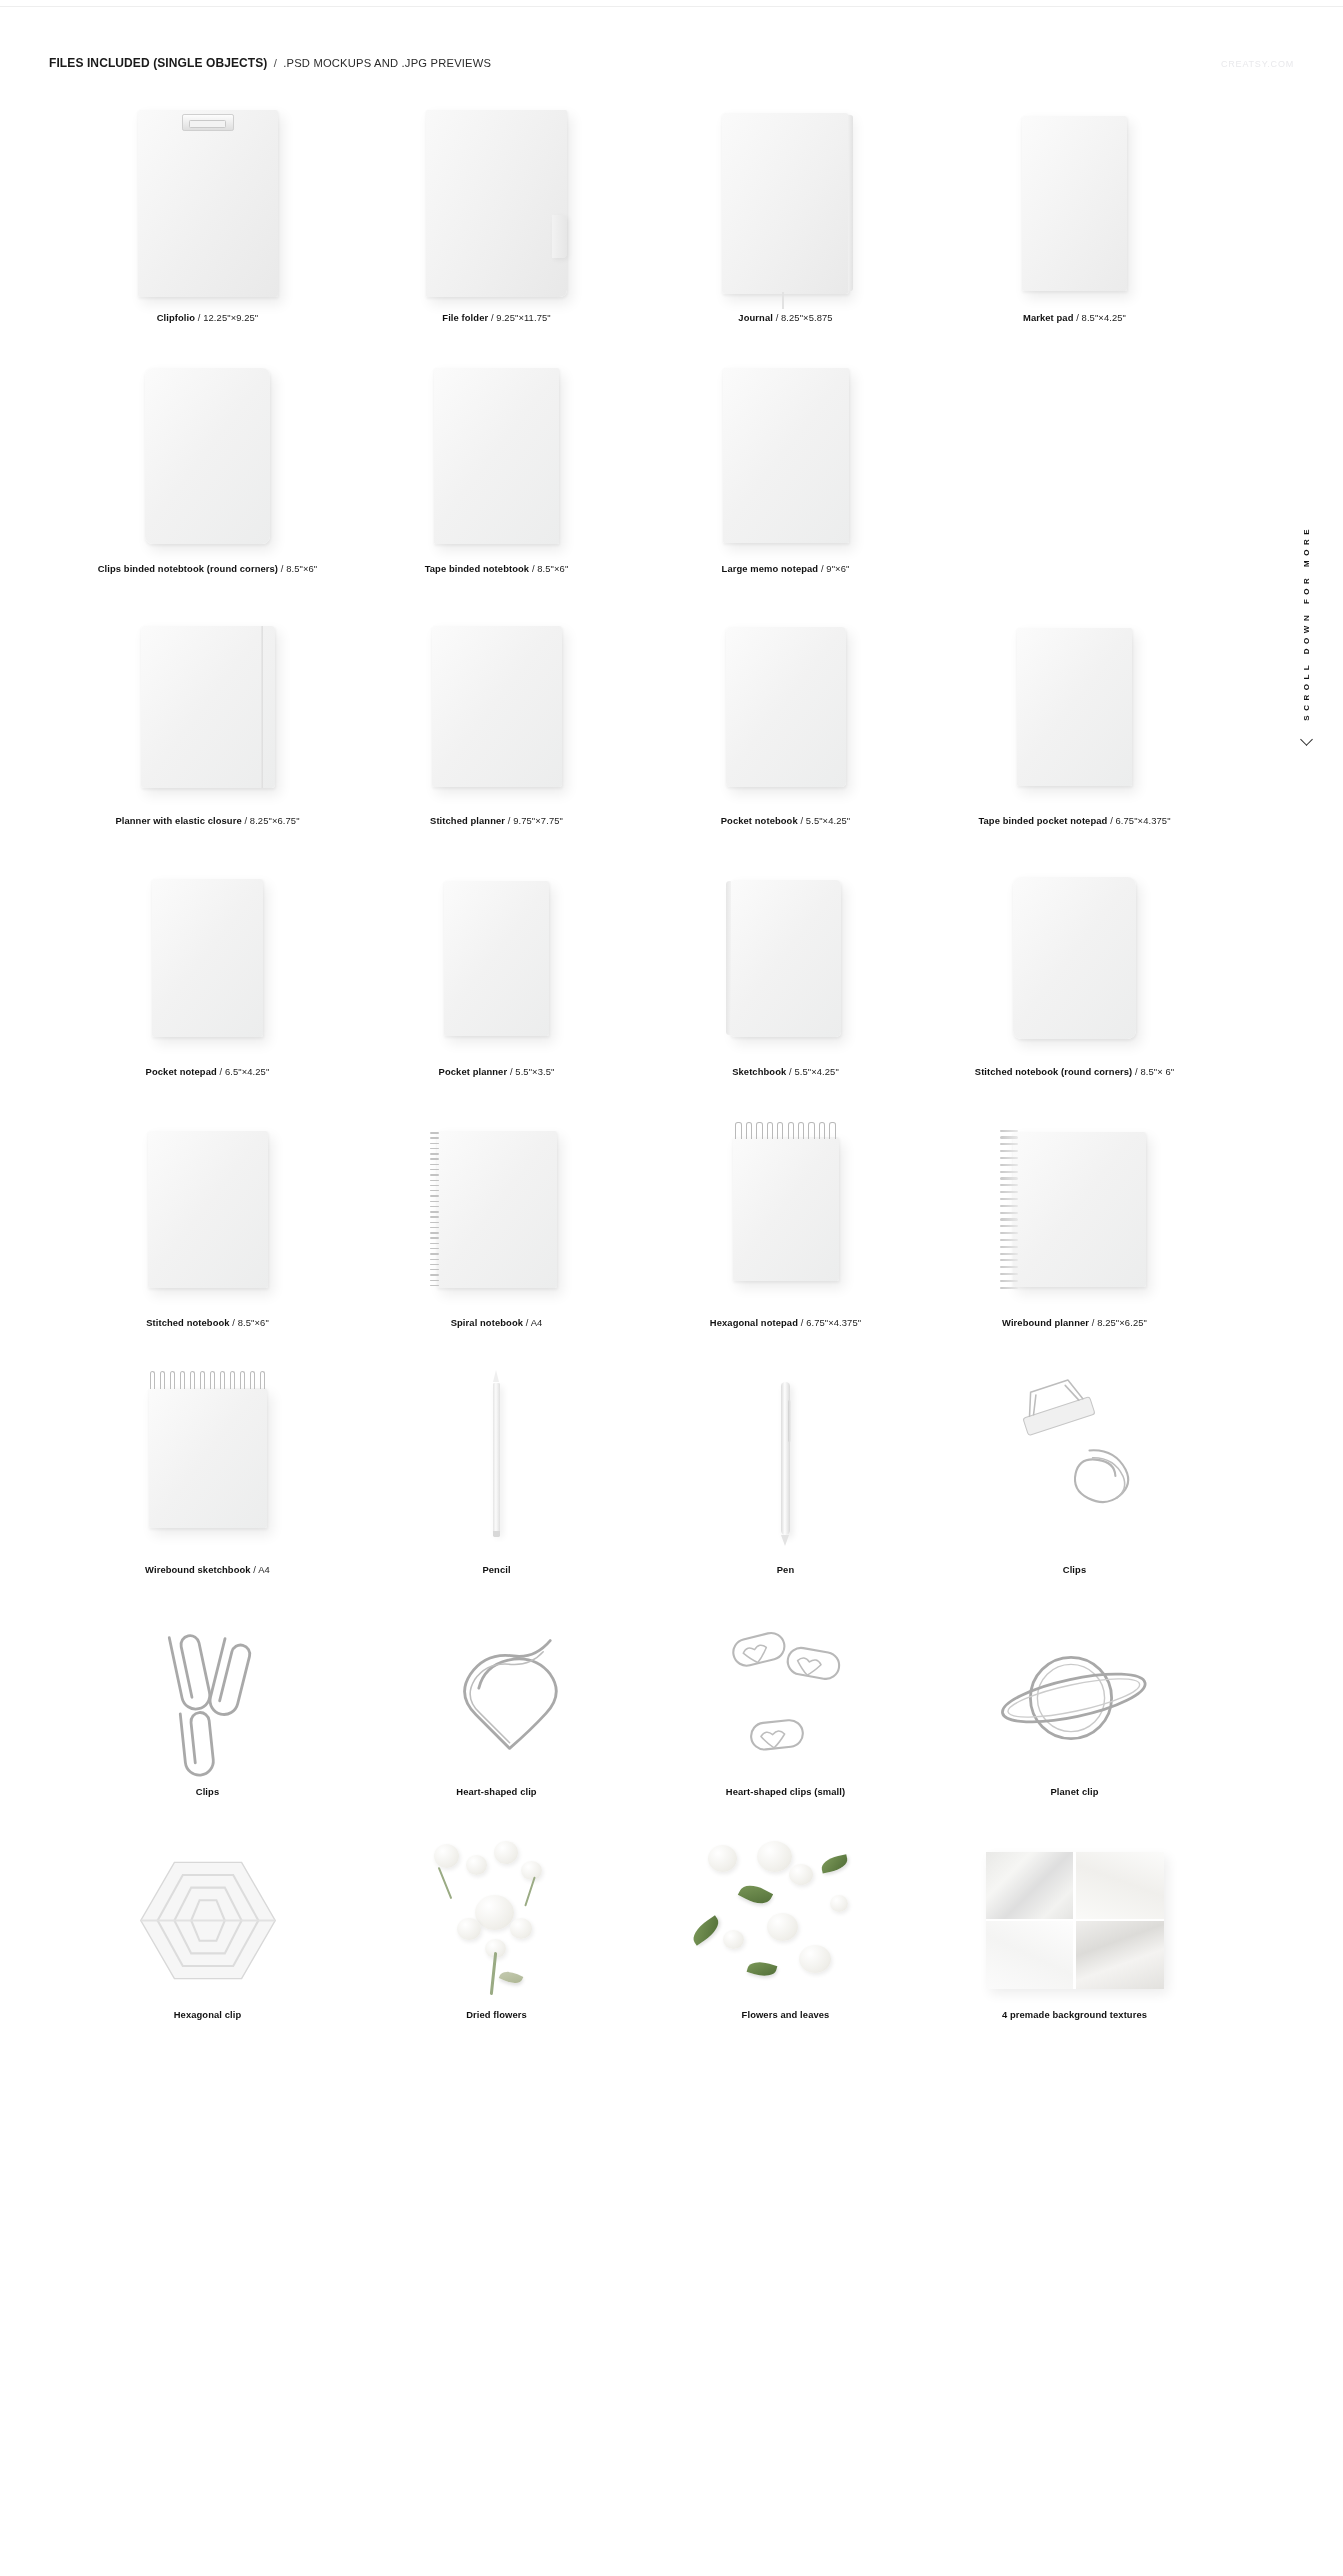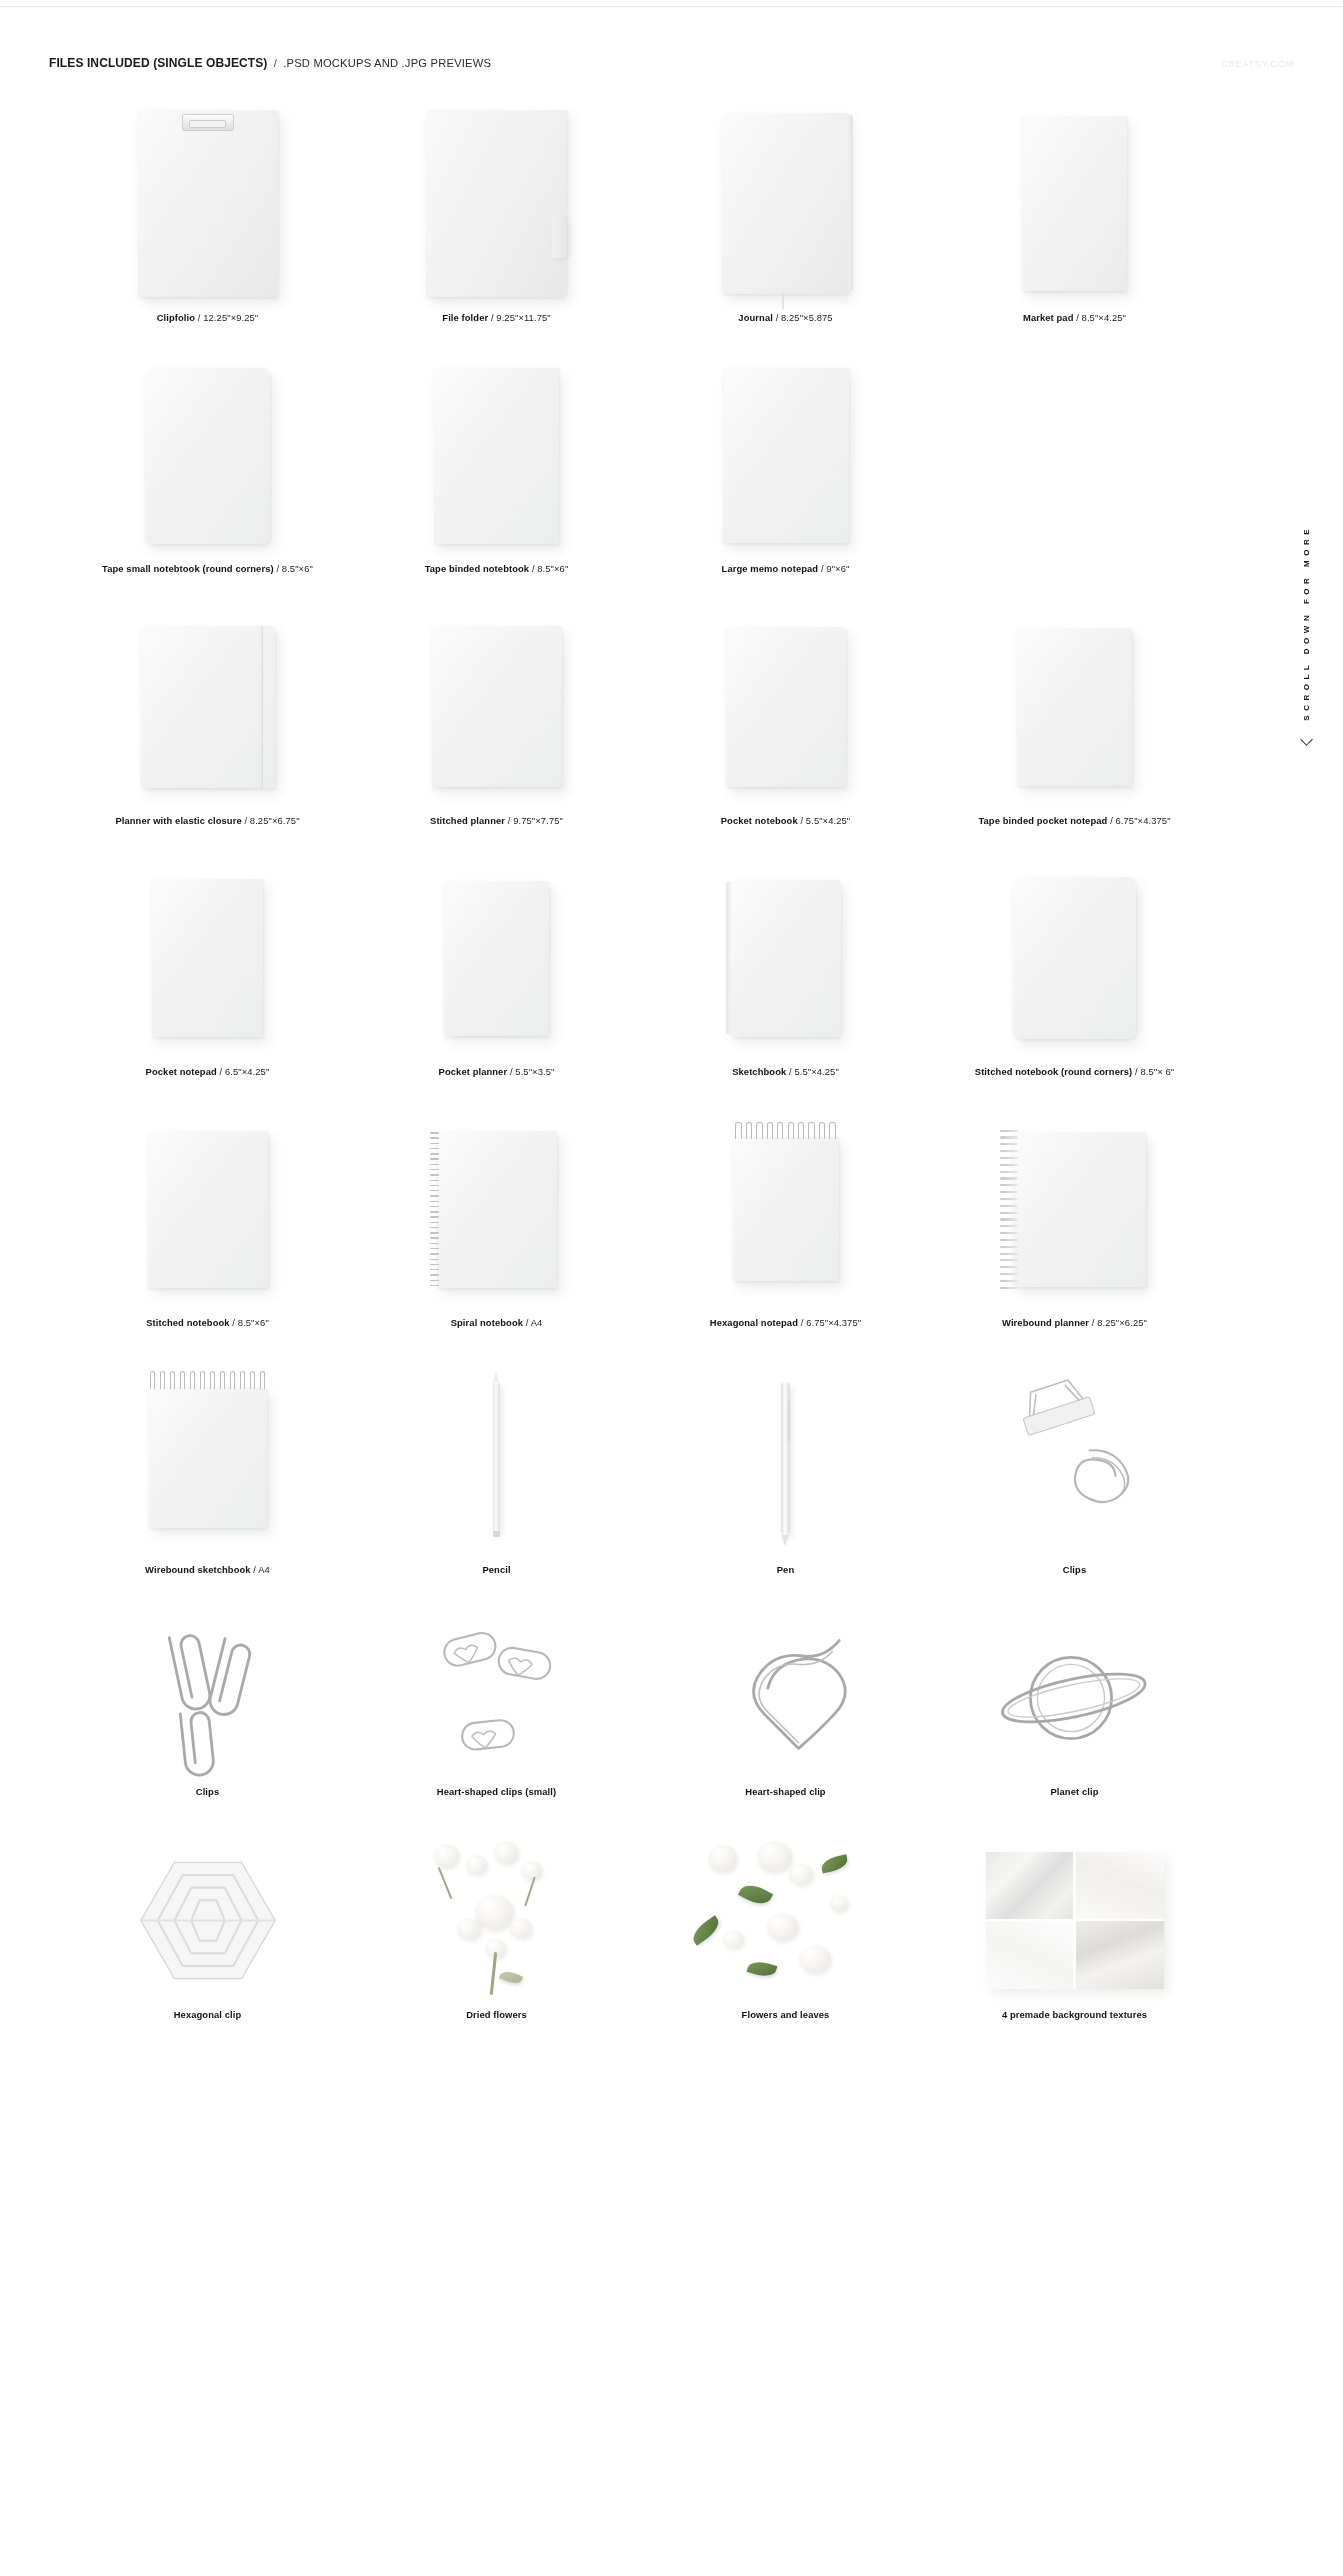--- a/index.html
+++ b/index.html
@@ -498,21 +498,21 @@
       </div>
     </div>
 
     <div class="row" style="margin-top:29px">
 
       <div class="cell">
         <div class="stage" style="height:207px">
           <div class="paper tbn-round"></div>
         </div>
         <div class="caption">
-          <b>Tape small notebtook (round corners)</b>
+          <b>Clips binded notebtook (round corners)</b>
           <span>/ 8.5"×6"</span>
         </div>
       </div>
 
       <div class="cell">
         <div class="stage" style="height:207px">
           <div class="paper tbn-sq"></div>
         </div>
         <div class="caption">
           <b>Tape binded notebtook</b>
@@ -813,20 +813,33 @@
             <g transform="rotate(14 130 80)">
               <path class="wire-thick" d="M122 30 v86 a20 20 0 0 0 40 0 v-70 a13 13 0 0 0 -26 0 v72"></path>
             </g>
             <g transform="rotate(-6 100 170)">
               <path class="wire-thick" d="M74 134 v70 a20 20 0 0 0 40 0 v-56 a13 13 0 0 0 -26 0 v58"></path>
             </g>
           </svg>
         </div>
         <div class="caption">
           <b>Clips</b>
+          <span></span>
+        </div>
+      </div>
+
+      <div class="cell">
+        <div class="stage" style="height:168px">
+          <svg width="168" height="154" viewBox="0 0 240 220">
+            <path class="wire-thick" d="M196 28 q-22 26 -52 22 q-40 -6 -62 26 q-20 30 8 58 q22 22 48 48 q30 -26 52 -50 q26 -28 6 -56 q-22 -28 -60 -20 q-34 8 -42 40"></path>
+            <path class="wire-thin" d="M186 44 q-18 20 -46 18 q-34 -4 -52 22 q-16 26 8 48 q20 20 42 42"></path>
+          </svg>
+        </div>
+        <div class="caption">
+          <b>Heart-shaped clip</b>
           <span></span>
         </div>
       </div>
 
       <div class="cell">
         <div class="stage" style="height:168px">
           <svg width="154" height="161" viewBox="0 0 220 230">
             <g transform="rotate(-14 70 44)">
               <rect x="34" y="26" width="74" height="38" rx="19" fill="none" stroke="#b8b8b8" stroke-width="3"></rect>
               <path class="wire-thin" d="M48 45 q8 -10 17 -1 q9 -9 17 1 q-9 12 -17 18 q-8 -6 -17 -18z"></path>
@@ -842,33 +855,20 @@
           </svg>
         </div>
         <div class="caption">
           <b>Heart-shaped clips (small)</b>
           <span></span>
         </div>
       </div>
 
       <div class="cell">
         <div class="stage" style="height:168px">
-          <svg width="168" height="154" viewBox="0 0 240 220">
-            <path class="wire-thick" d="M196 28 q-22 26 -52 22 q-40 -6 -62 26 q-20 30 8 58 q22 22 48 48 q30 -26 52 -50 q26 -28 6 -56 q-22 -28 -60 -20 q-34 8 -42 40"></path>
-            <path class="wire-thin" d="M186 44 q-18 20 -46 18 q-34 -4 -52 22 q-16 26 8 48 q20 20 42 42"></path>
-          </svg>
-        </div>
-        <div class="caption">
-          <b>Heart-shaped clip</b>
-          <span></span>
-        </div>
-      </div>
-
-      <div class="cell">
-        <div class="stage" style="height:168px">
           <svg width="175" height="140" viewBox="0 0 250 200">
             <circle cx="120" cy="100" r="58" fill="none" stroke="#a8a8a8" stroke-width="4"></circle>
             <circle cx="120" cy="100" r="48" fill="none" stroke="#c9c9c9" stroke-width="2"></circle>
             <ellipse cx="124" cy="100" rx="104" ry="27" fill="none" stroke="#a8a8a8" stroke-width="4" transform="rotate(-12 124 100)"></ellipse>
             <ellipse cx="124" cy="100" rx="96" ry="19" fill="none" stroke="#cccccc" stroke-width="2" transform="rotate(-12 124 100)"></ellipse>
           </svg>
         </div>
         <div class="caption">
           <b>Planet clip</b>
           <span></span>

